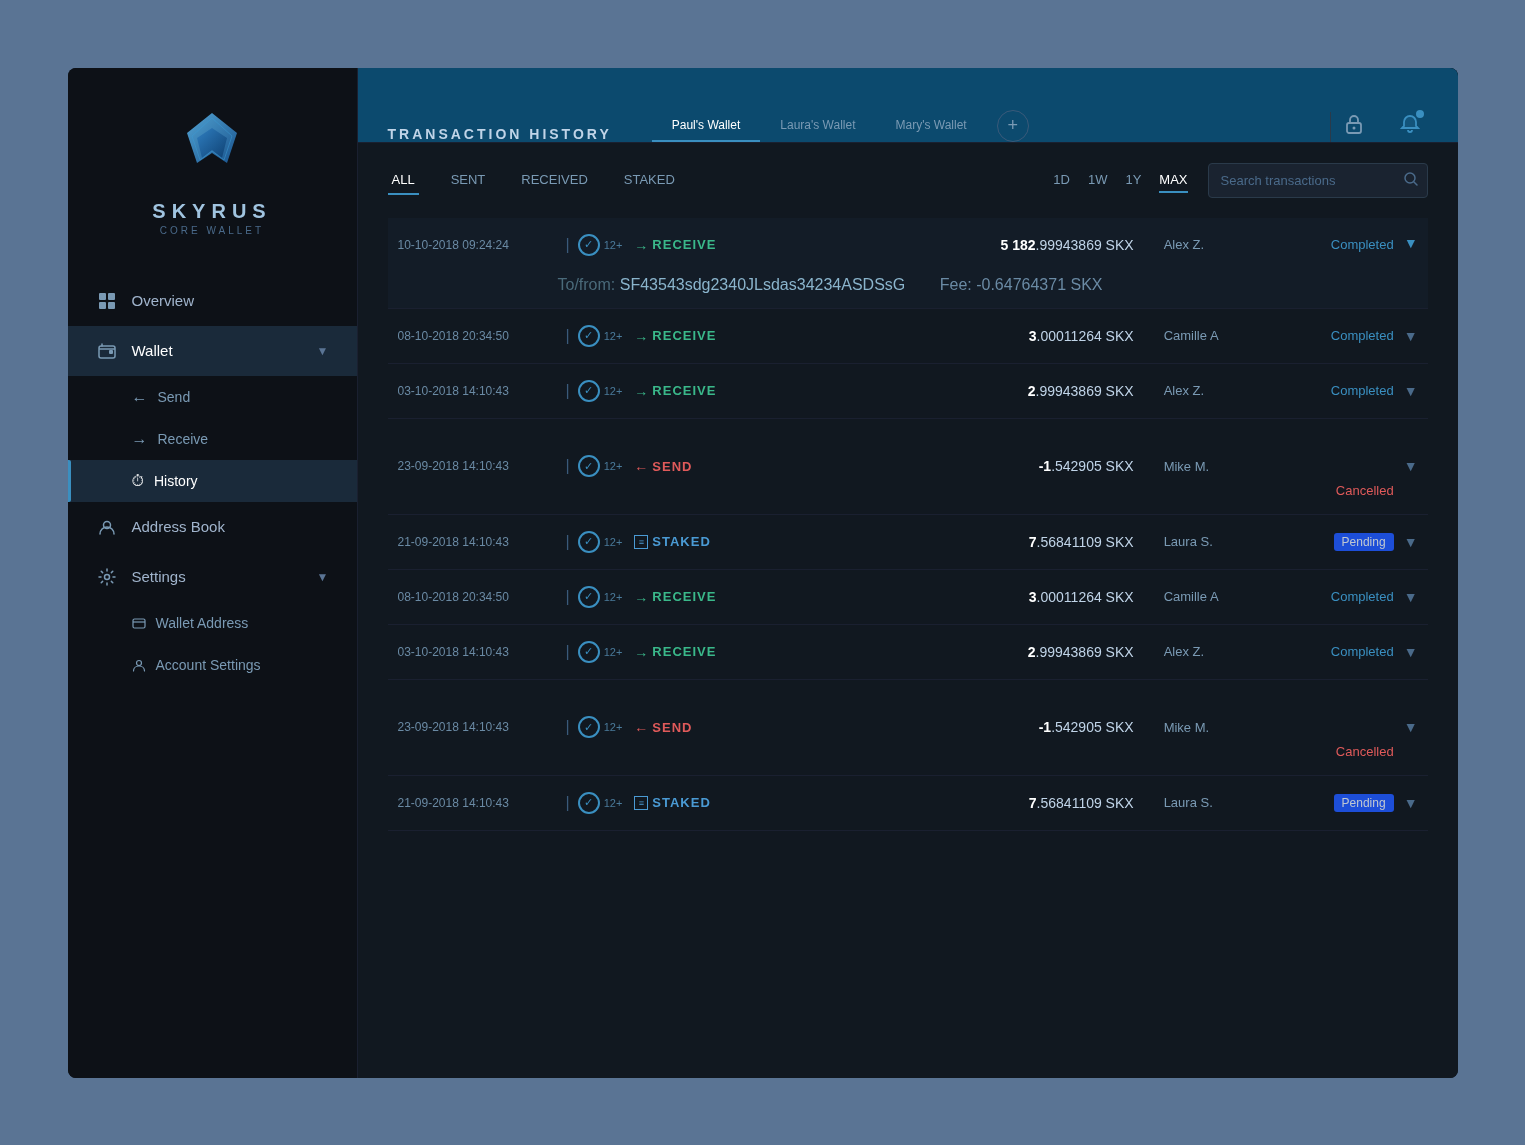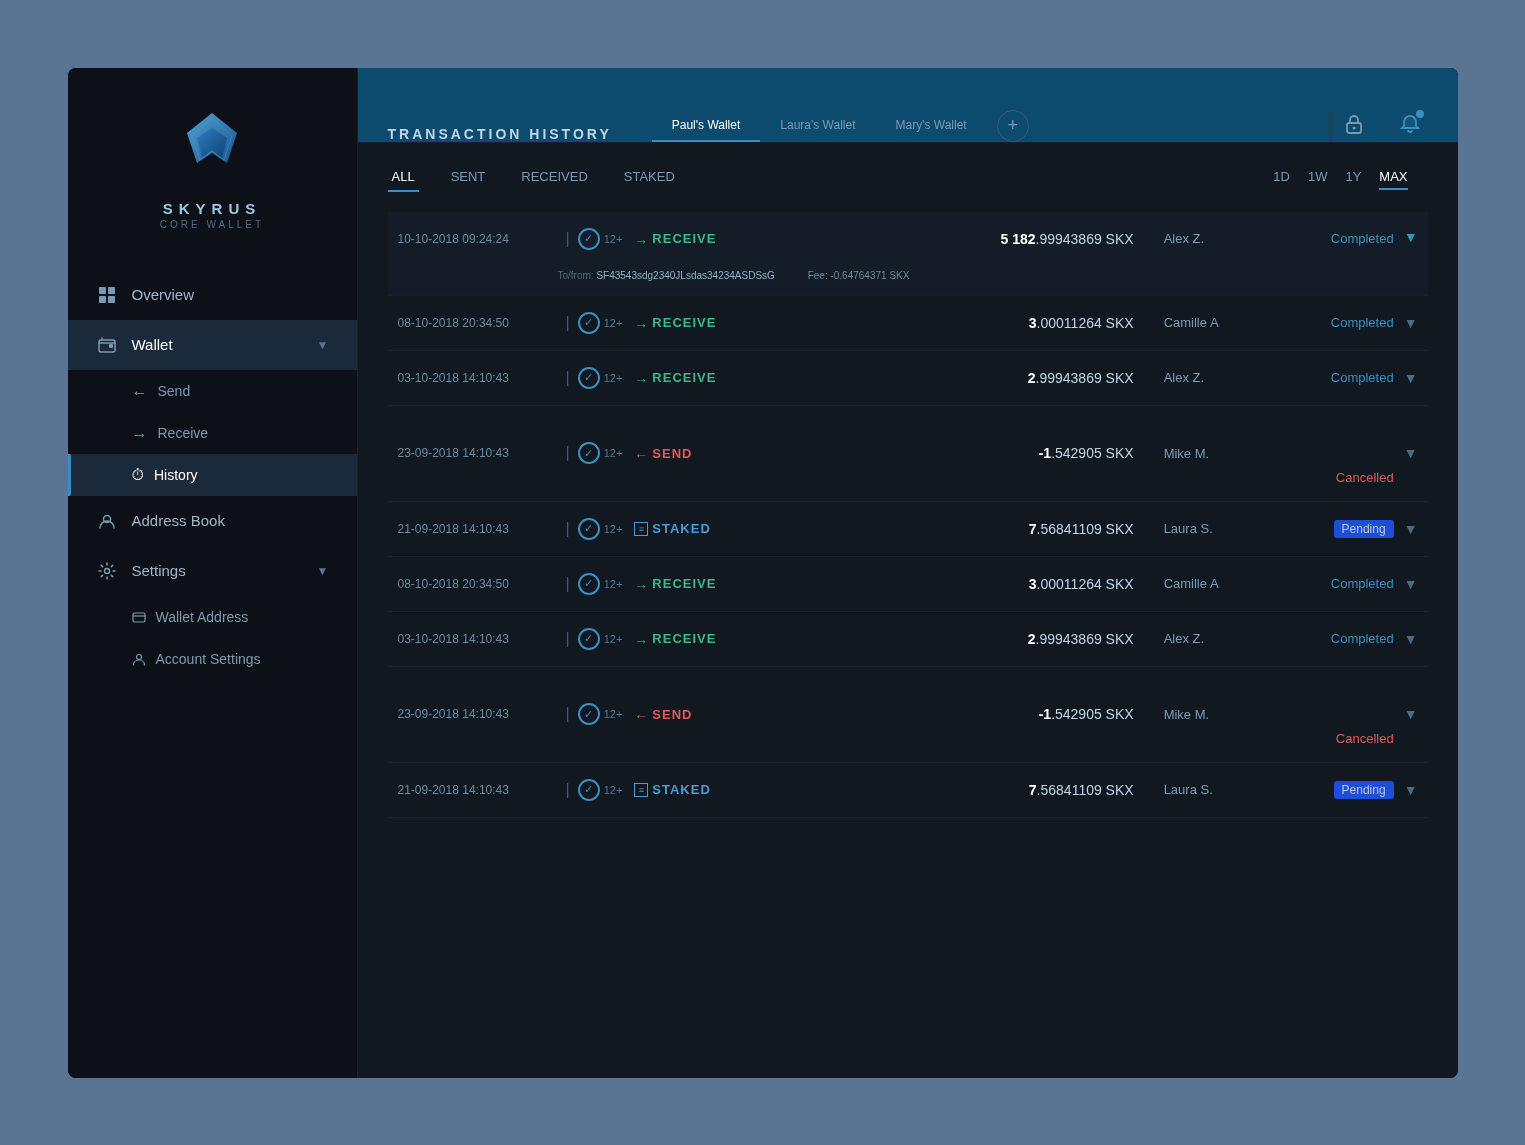--- a/index.html
+++ b/index.html
@@ -41,21 +41,21 @@
       flex-direction: column;
       align-items: center;
       padding: 40px 20px 30px;
     }
     .logo-icon {
       width: 80px;
       height: 80px;
       margin-bottom: 12px;
     }
     .brand-name {
-      font-size: 15px;
+      font-size: 20px;
       letter-spacing: 6px;
       color: #a0c4e0;
       font-weight: 600;
     }
     .brand-sub {
       font-size: 10px;
       letter-spacing: 3px;
       color: #4a6a8a;
       margin-top: 2px;
     }
@@ -365,21 +365,21 @@
     .status-cancelled { color: #e05a5a; margin-top: 48px; }
     .tx-chevron {
       margin-left: 10px;
       color: #4a6a8a;
       font-size: 14px;
       cursor: pointer;
     }
     .tx-chevron.open { color: #3a8fc0; transform: rotate(180deg); }
     .tx-detail-row {
       padding: 4px 10px 14px 170px;
-      font-size: 10px;
+      font-size: 16px;
       color: #6a8aa4;
     }
     .tx-detail-row .detail-label { color: #4a6a7a; }
     .tx-detail-row .detail-addr { color: #8ab4cc; font-weight: 500; }
     .tx-detail-row .detail-fee { margin-left: 30px; color: #6a8aa4; }
     
     .staked-icon {
       width: 14px;
       height: 14px;
       border: 1px solid #4a9ad4;
@@ -550,20 +550,29 @@
           <div class="filter-tab">SENT</div>
           <div class="filter-tab">RECEIVED</div>
           <div class="filter-tab">STAKED</div>
         </div>
         <div class="time-filters">
           <div class="time-filter">1D</div>
           <div class="time-filter">1W</div>
           <div class="time-filter">1Y</div>
           <div class="time-filter active">MAX</div>
         </div>
+        <div class="search-box">
+          <input type="text" placeholder="Search transactions" style="">
+          <span class="search-icon-svg">
+            <svg width="16" height="16" viewBox="0 0 16 16" fill="none">
+              <circle cx="7" cy="7" r="5" stroke="#4a6a8a" stroke-width="1.5"></circle>
+              <path d="M11 11l3 3" stroke="#4a6a8a" stroke-width="1.5" stroke-linecap="round"></path>
+            </svg>
+          </span>
+        </div>
       </div>
 
       <div class="tx-list">
 
         <div class="tx-row" style="background:#131c27;">
           <div class="tx-main-row">
             <span class="tx-date">10-10-2018 09:24:24</span>
             <span class="tx-sep">|</span>
             <div class="tx-confirm">✓</div>
             <span class="tx-confirmcount">12+</span>

